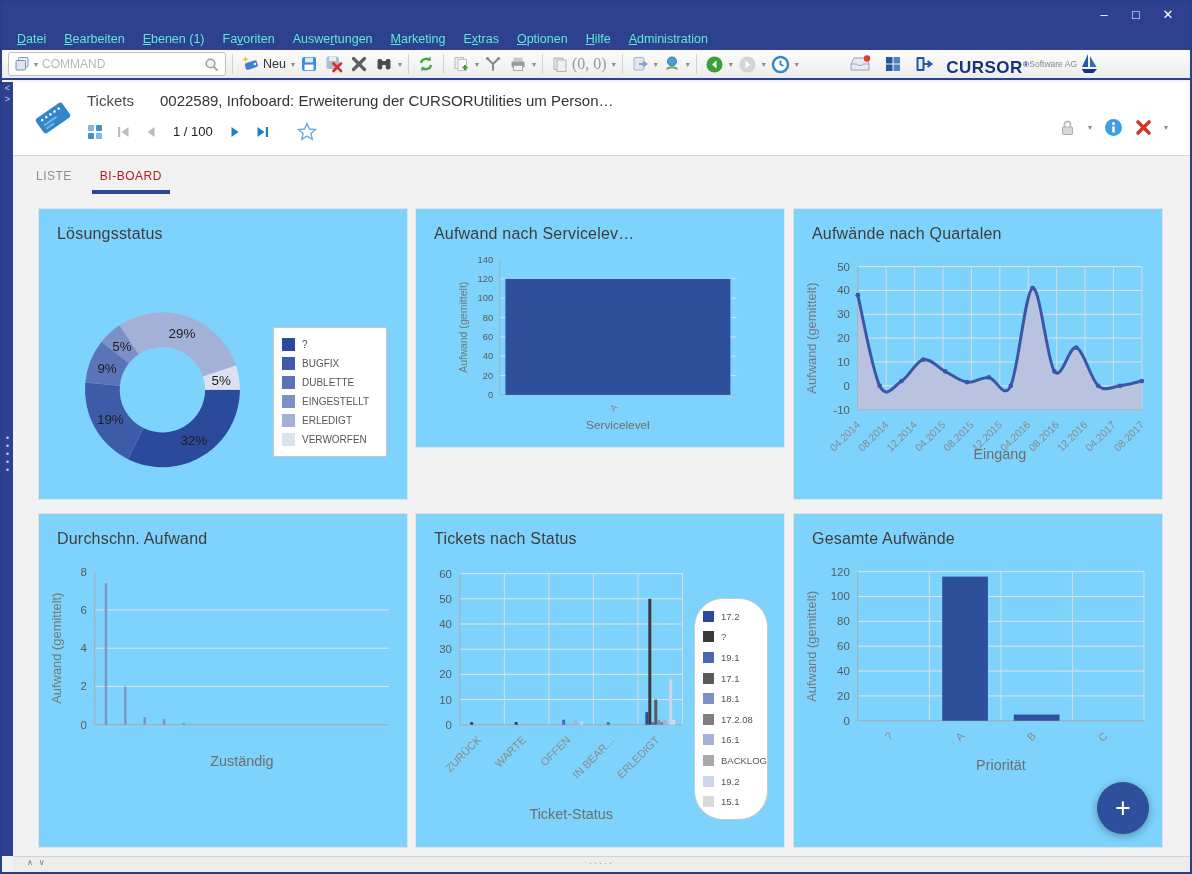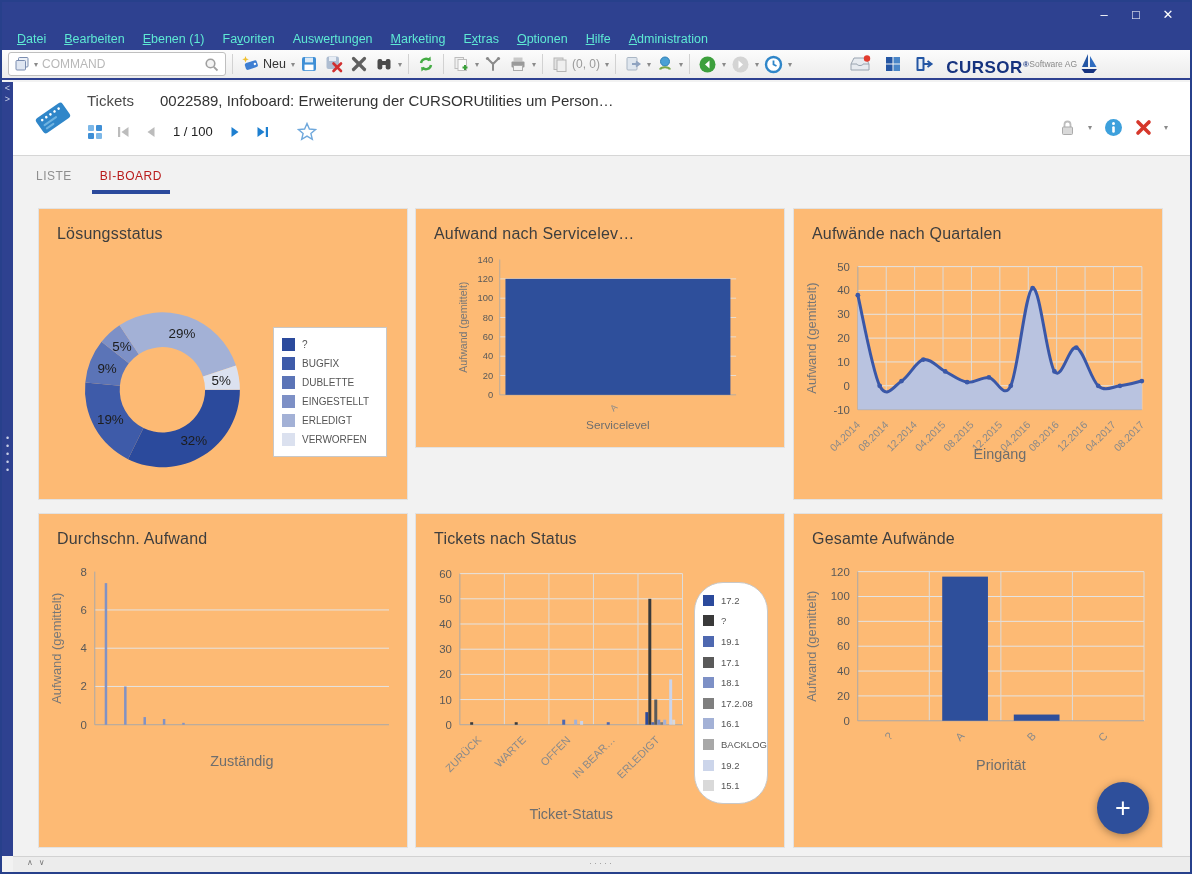--- a/index.html
+++ b/index.html
@@ -15,21 +15,21 @@
   .mi u{text-decoration:underline;}
 
   .toolbar{position:absolute;left:0;right:0;top:48px;height:30px;background:linear-gradient(#fcfcfc,#ececec);border-bottom:2px solid #2e4190;display:flex;align-items:center;padding:0 6px;gap:3px;}
   .tsep{width:1px;height:20px;background:#d2d2d2;margin:0 3px;flex:0 0 auto;}
   .cmdbox{display:flex;align-items:center;width:218px;height:24px;background:#fff;border:1px solid #bfbfbf;border-radius:3px;padding:0 5px;gap:4px;flex:0 0 auto;}
   .cmdbox input{border:none;outline:none;flex:1;font-size:12px;color:#444;font-family:inherit;min-width:10px;}
   .cmdbox input::placeholder{color:#b8b8b8;}
   .tbtn{display:flex;align-items:center;gap:3px;padding:2px 2px;border-radius:3px;flex:0 0 auto;}
   .tbtn-label{font-size:12.5px;color:#333;}
   .drop{font-size:8px;color:#8a8a8a;}
-  .counter{font-size:12px;color:#9a9a9a;white-space:nowrap;}
+  .counter{font-size:16px;color:#9a9a9a;white-space:nowrap;font-family:Liberation Serif, serif;}
   .tb-right{margin-left:auto;display:flex;align-items:center;gap:12px;margin-right:86px;}
   .logo{display:flex;align-items:flex-end;gap:3px;}
   .logo-col{display:flex;align-items:flex-start;line-height:1;}
   .logo-name{font-size:17px;font-weight:bold;color:#16337f;letter-spacing:.5px;}
   .logo-reg{font-size:8px;vertical-align:super;}
   .logo-sub{font-size:8.5px;color:#8a8a8a;margin-top:1px;}
 
   
   .leftstrip{position:absolute;left:0;top:80px;bottom:16px;width:11px;background:#2e4190;color:#cdd4ea;}
   .strip-chev{display:block;font-size:9px;line-height:9px;text-align:center;margin-top:2px;}
@@ -42,21 +42,21 @@
   .rec-nav-row{position:absolute;left:74px;top:40px;display:flex;align-items:center;gap:13px;}
   .nav-pos{font-size:13px;color:#222;margin:0 2px;}
   .hdr-right{position:absolute;right:22px;top:36px;display:flex;gap:12px;align-items:center;}
 
   
   .tabs{position:absolute;left:26px;top:162px;display:flex;gap:12px;}
   .tab{font-size:12px;color:#8f8f8f;letter-spacing:.5px;padding:5px 8px 7px;}
   .tab.active{color:#b91c1c;border-bottom:4px solid #2b4a9c;}
 
   
-  .card{position:absolute;background:#fdba74;border:1px solid #e2e2e2;padding-left:24px;}
+  .card{position:absolute;background:#7dd3fc;border:1px solid #e2e2e2;padding-left:24px;}
   .card-title{position:absolute;left:18px;top:16px;font-size:16px;color:#3e3e3e;letter-spacing:.2px;z-index:2;}
   svg.chart{position:absolute;inset:0;width:100%;height:100%;}
   .legend{position:absolute;background:#fff;border:1px solid #c8c8c8;display:flex;flex-direction:column;justify-content:space-around;z-index:3;}
   .lrow{display:flex;align-items:center;gap:7px;}
   .lsw{flex:0 0 auto;display:inline-block;}
   .llb{white-space:nowrap;color:#555;}
 
   .fab{position:absolute;left:1095px;top:780px;width:52px;height:52px;border-radius:50%;background:#2e4f9b;color:#fff;display:flex;align-items:center;justify-content:center;font-size:27px;font-weight:300;box-shadow:0 2px 8px rgba(0,0,0,.35);z-index:5;}
 
   .bottombar{position:absolute;left:11px;right:0;bottom:0;height:16px;background:#ececec;border-top:1px solid #d2d2d2;}
@@ -521,21 +521,21 @@
         <rect x="165" y="208.2" width="3" height="3.8000000000000114" fill="#ccd5ea"></rect>
         <rect x="254.6" y="166.4" width="3" height="45.599999999999994" fill="#ccd5ea"></rect>
         <rect x="257.6" y="206.93333333333334" width="3" height="5.066666666666663" fill="#d9d9d9"></rect>
         <text x="66.4" y="228" text-anchor="end" font-size="11" fill="#8a8a8a" transform="rotate(-45 66.4 228)">ZURÜCK</text>
         <text x="111.19999999999999" y="228" text-anchor="end" font-size="11" fill="#8a8a8a" transform="rotate(-45 111.19999999999999 228)">WARTE</text>
         <text x="156" y="228" text-anchor="end" font-size="11" fill="#8a8a8a" transform="rotate(-45 156 228)">OFFEN</text>
         <text x="200.79999999999998" y="228" text-anchor="end" font-size="11" fill="#8a8a8a" transform="rotate(-45 200.79999999999998 228)">IN BEAR…</text>
         <text x="245.6" y="228" text-anchor="end" font-size="11" fill="#8a8a8a" transform="rotate(-45 245.6 228)">ERLEDIGT</text>
         <text x="156" y="307" text-anchor="middle" font-size="14.5" fill="#6e6e6e">Ticket-Status</text>
       </svg>
-  <div class="legend" style="left: 278px; top: 68px; width: 74px; height: 222px; padding: 7px 8px; border-radius: 29px;">
+  <div class="legend" style="left: 278px; top: 84px; width: 74px; height: 222px; padding: 7px 8px; border-radius: 29px;">
         <div class="lrow">
           <span class="lsw" style="width: 11px; height: 11px; background: rgb(43, 74, 156);"></span>
           <span class="llb" style="font-size: 9.5px;">17.2</span>
         </div>
         <div class="lrow">
           <span class="lsw" style="width: 11px; height: 11px; background: rgb(58, 58, 58);"></span>
           <span class="llb" style="font-size: 9.5px;">?</span>
         </div>
         <div class="lrow">
           <span class="lsw" style="width: 11px; height: 11px; background: rgb(78, 104, 176);"></span>

